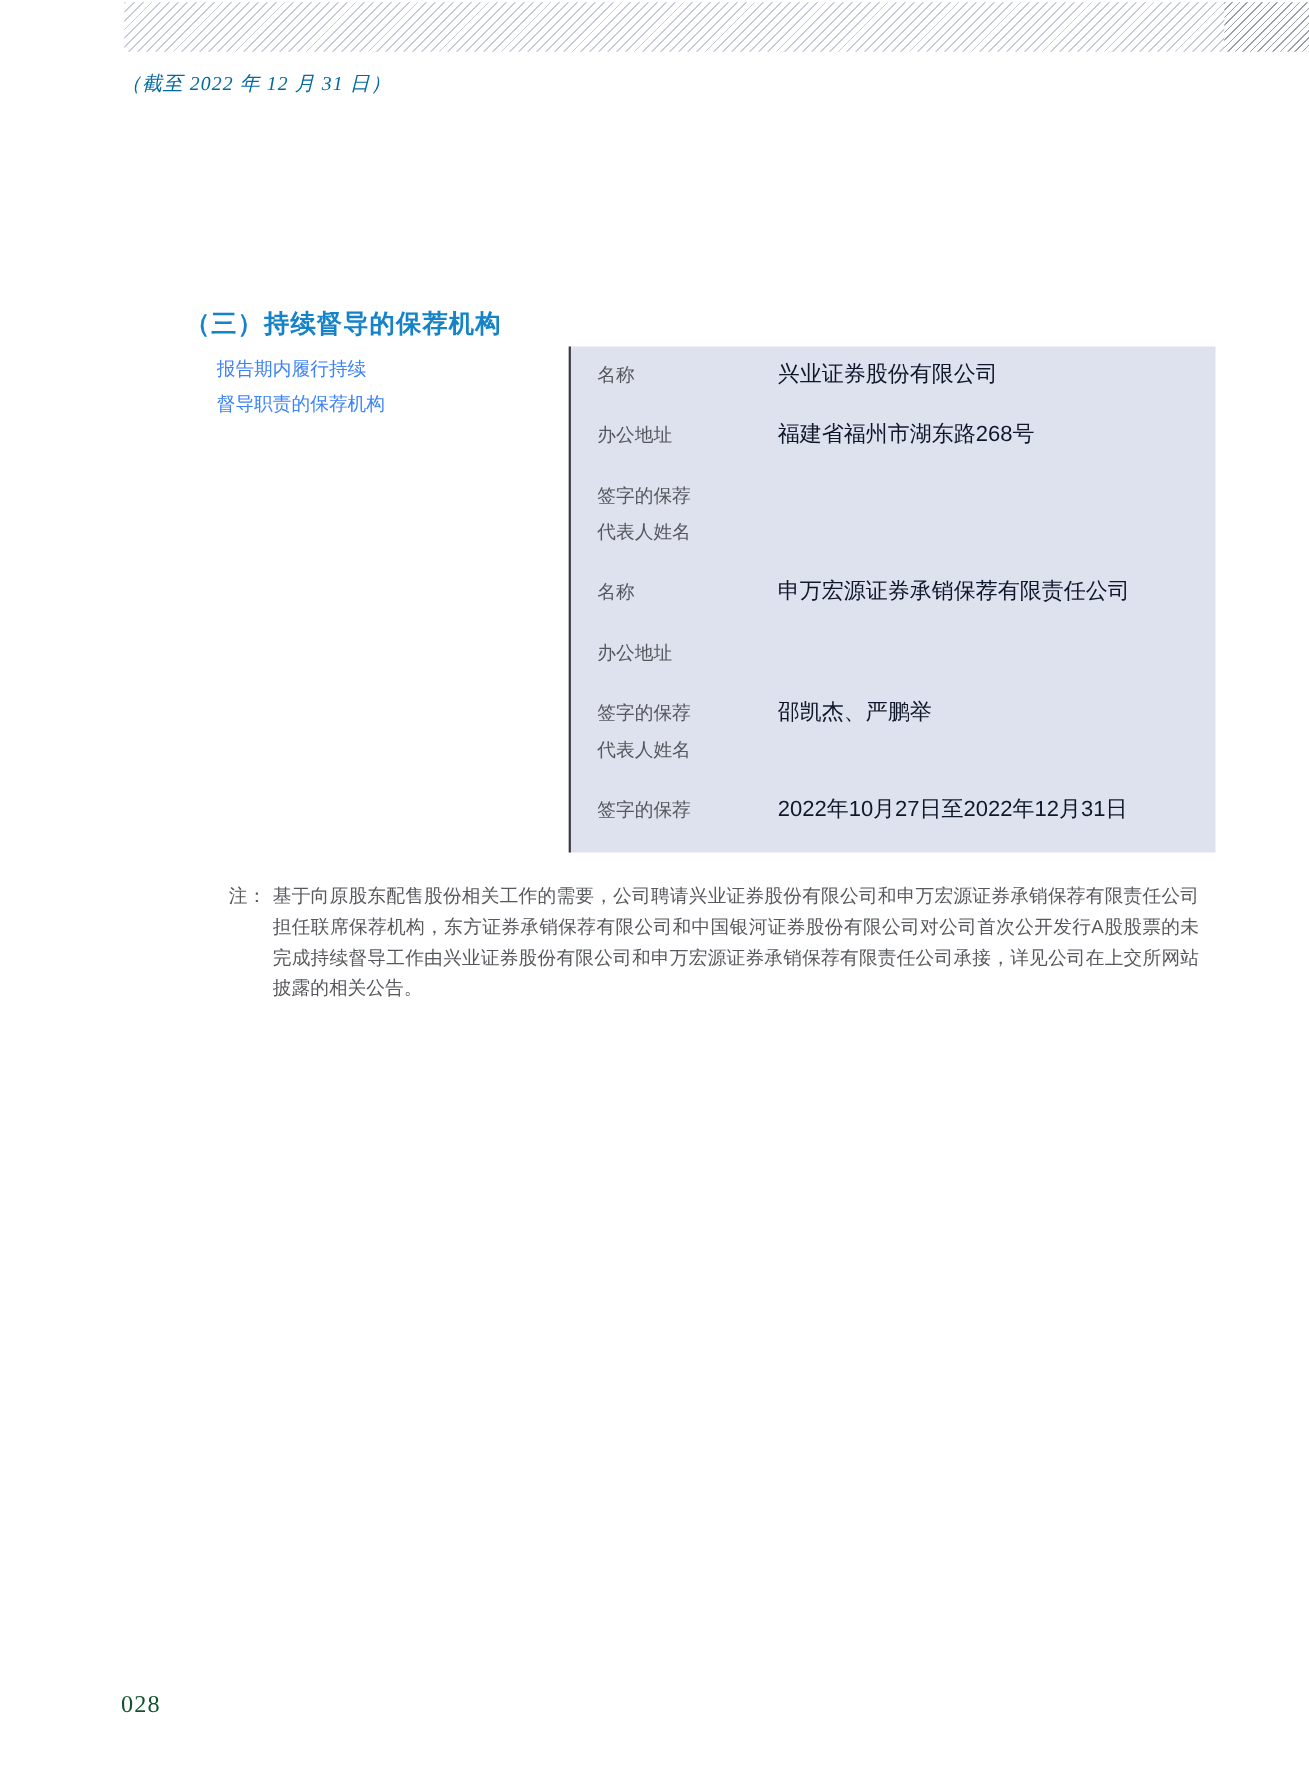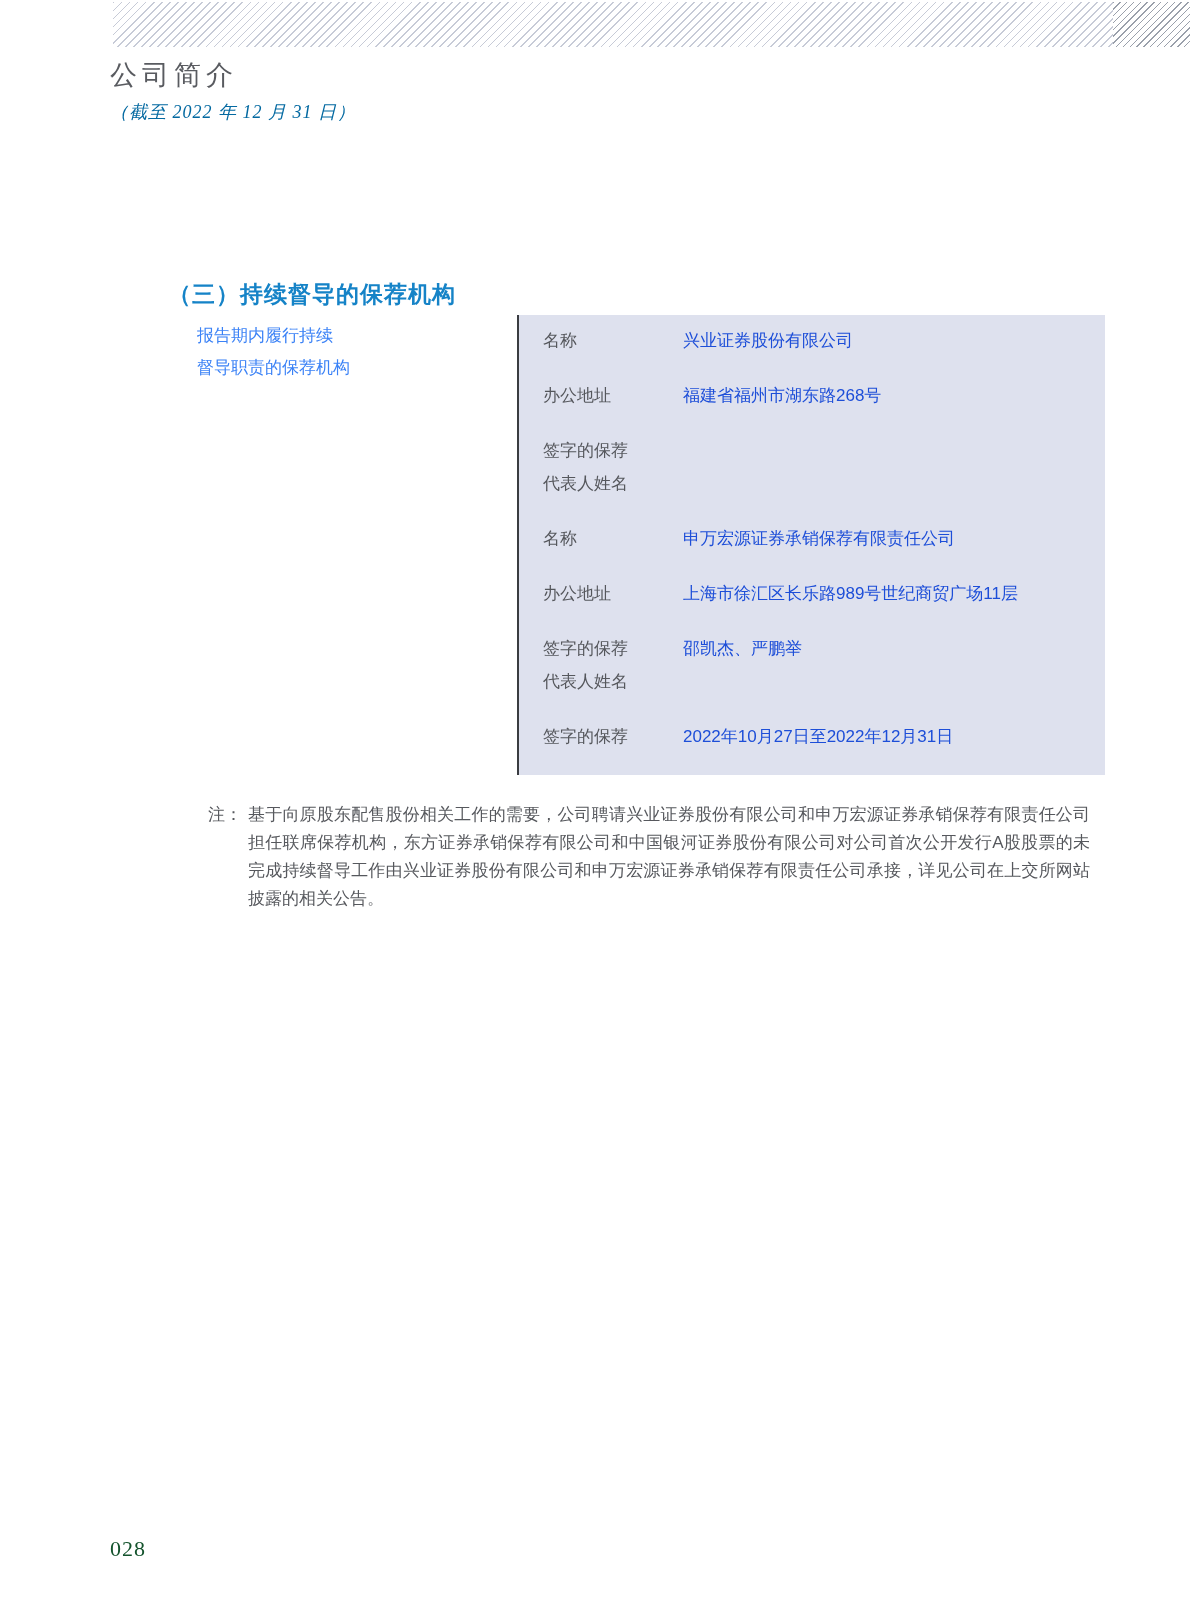--- a/index.html
+++ b/index.html
@@ -73,37 +73,37 @@
     position: absolute;
     left: 517px;
     top: 315px;
     width: 588px;
     height: 460px;
     box-sizing: border-box;
     background: #dee1ee;
     border-left: 2px solid #3a3c41;
     padding-top: 9px;
   }
-  .info-table .row { display: flex; margin-bottom: 22px; }
+  .info-table .row { display: flex; margin-bottom: 22px; gap: 24px; }
   .info-table .row:last-child { margin-bottom: 0; }
   .info-table .label {
     width: 164px;
     box-sizing: border-box;
     padding-left: 24px;
     font-size: 17px;
     line-height: 33px;
     color: #55575c;
     flex: none;
   }
   .info-table .value {
     flex: 1;
     padding-right: 8px;
-    font-size: 17px;
+    font-size: 20px;
     line-height: 33px;
-    color: #1d4ed8;
+    color: #0f172a;
   }
 
   .note {
     position: absolute;
     left: 208px;
     top: 801px;
     width: 882px;
     display: flex;
     font-size: 17px;
     line-height: 28px;
@@ -125,21 +125,20 @@
 </head>
 <body>
 
 <div class="page">
 
   <div class="hatch-band">
     <div class="hatch-corner"></div>
   </div>
 
   <header class="doc-header">
-    <h1 class="doc-title">公司简介</h1>
     <div class="doc-subtitle">（截至 2022 年 12 月 31 日）</div>
   </header>
 
   <h2 class="section-heading">（三）持续督导的保荐机构</h2>
 
   <div class="lead">
     <div>报告期内履行持续</div>
     <div>督导职责的保荐机构</div>
   </div>
 
@@ -169,21 +168,20 @@
         <div>名称</div>
         <div></div>
       </div>
       <div class="value">申万宏源证券承销保荐有限责任公司</div>
     </div>
     <div class="row">
       <div class="label">
         <div>办公地址</div>
         <div></div>
       </div>
-      <div class="value">上海市徐汇区长乐路989号世纪商贸广场11层</div>
     </div>
     <div class="row">
       <div class="label">
         <div>签字的保荐</div>
         <div>代表人姓名</div>
       </div>
       <div class="value">邵凯杰、严鹏举</div>
     </div>
     <div class="row">
       <div class="label">

